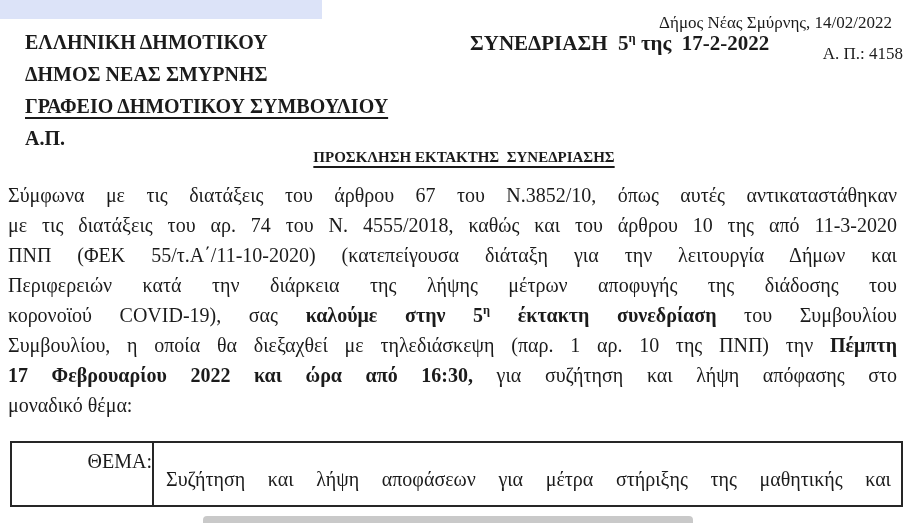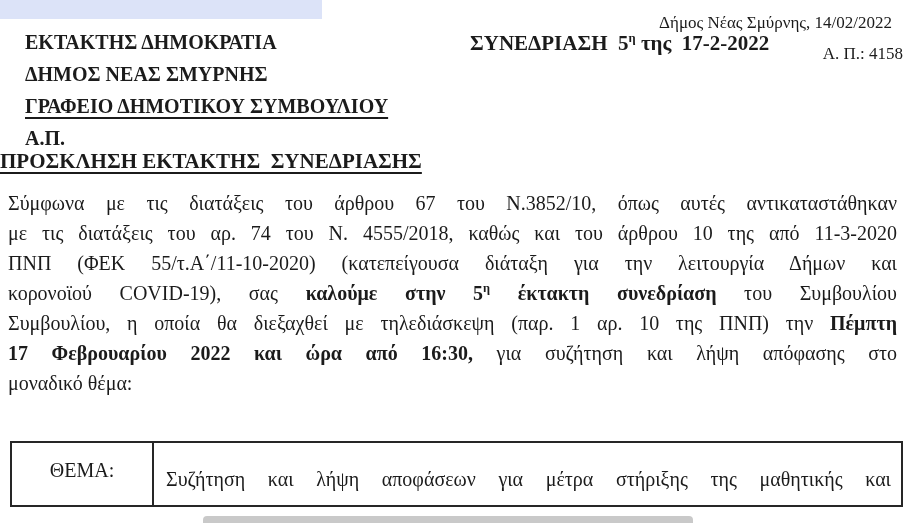--- a/index.html
+++ b/index.html
@@ -9,63 +9,64 @@
     overflow:hidden;
   }
   .top-highlight{position:absolute;left:0;top:0;width:322px;height:19px;}
   .letterhead{position:absolute;left:25px;top:26px;font-size:20px;font-weight:bold;line-height:32px;white-space:nowrap;}
   .letterhead .office{text-decoration:underline;text-decoration-thickness:2px;text-underline-offset:4px;}
   .scan-date{position:absolute;top:13px;right:16px;font-size:17px;white-space:pre;}
   .session-line{position:absolute;left:470px;top:31px;font-size:21px;font-weight:bold;white-space:pre;text-align:center;}
   .session-line sup{font-size:60%;line-height:0;}
   .protocol-no{position:absolute;top:44px;right:5px;font-size:17px;white-space:pre;}
   .doc-title{
-    position:absolute;left:0;top:149px;width:880px;text-align:left;
-    font-size:21px;font-weight:bold;white-space:pre-wrap;
+    position:absolute;left:24px;top:149px;width:880px;text-align:center;
+    font-size:15px;font-weight:bold;white-space:pre-wrap;
     text-decoration:underline;text-decoration-thickness:2px;text-underline-offset:4px;
   }
-  .body-text{position:absolute;left:8px;top:188px;width:889px;font-size:20px;}
+  .body-text{position:absolute;left:8px;top:180px;width:889px;font-size:20px;}
   .body-text .tline{height:30px;line-height:30px;}
   .tline.just{text-align:justify;text-align-last:justify;}
   .tline sup{font-size:62%;line-height:0;vertical-align:super;}
   .topic-table{
     position:absolute;left:10px;top:441px;width:889px;height:62px;
     border:2px solid #262626;display:flex;
   }
-  .topic-label-cell{width:140px;border-right:2px solid #262626;text-align:center;padding-top:16px;font-size:20px;}
+  .topic-label-cell{width:140px;border-right:2px solid #262626;text-align:right;padding-top:7px;font-size:20px;}
   .topic-text-cell{flex:1;padding:23px 10px 0 12px;font-size:20px;}
   .topic-text-cell .tline{line-height:27px;}
   .bottom-bar{position:absolute;left:203px;top:516px;width:490px;height:7px;border-radius:4px 4px 0 0;}
 </style>
 </head>
 <body>
 
 <div class="page">
 
   <div class="top-highlight" style="background: rgb(220, 227, 248);"></div>
 
   <div class="scan-date">Δήμος Νέας Σμύρνης, 14/02/2022</div>
 
   <div class="session-line"><span>ΣΥΝΕΔΡΙΑΣΗ  5</span><sup>η</sup><span> της  17-2-2022</span></div>
 
   <div class="protocol-no">Α. Π.: 4158</div>
 
   <div class="letterhead">
-    <div>ΕΚΤΑΚΤΗΣ ΔΗΜΟΚΡΑΤΙΑ</div>
+    <div>ΕΛΛΗΝΙΚΗ ΔΗΜΟΤΙΚΟΥ</div>
     <div>ΔΗΜΟΣ ΝΕΑΣ ΣΜΥΡΝΗΣ</div>
     <div class="office">ΓΡΑΦΕΙΟ ΔΗΜΟΤΙΚΟΥ ΣΥΜΒΟΥΛΙΟΥ</div>
     <div>Α.Π.</div>
   </div>
 
   <div class="doc-title">ΠΡΟΣΚΛΗΣΗ ΕΚΤΑΚΤΗΣ  ΣΥΝΕΔΡΙΑΣΗΣ</div>
 
   <div class="body-text">
       <div class="tline just"><span>Σύμφωνα με τις διατάξεις του άρθρου 67 του Ν.3852/10, όπως αυτές αντικαταστάθηκαν</span></div>
       <div class="tline just"><span>με τις διατάξεις του αρ. 74 του Ν. 4555/2018, καθώς και του άρθρου 10 της από 11-3-2020</span></div>
       <div class="tline just"><span>ΠΝΠ (ΦΕΚ 55/τ.Α΄/11-10-2020) (κατεπείγουσα διάταξη για την λειτουργία Δήμων και</span></div>
+      <div class="tline just"><span>Περιφερειών κατά την διάρκεια της λήψης μέτρων αποφυγής της διάδοσης του</span></div>
       <div class="tline just"><span>κορονοϊού COVID-19), σας </span><span style="font-weight: bold;">καλούμε στην 5</span><sup style="font-weight: bold;">η</sup><span style="font-weight: bold;"> έκτακτη συνεδρίαση</span><span> του Συμβουλίου</span></div>
       <div class="tline just"><span>Συμβουλίου, η οποία θα διεξαχθεί με τηλεδιάσκεψη (παρ. 1 αρ. 10 της ΠΝΠ) την </span><span style="font-weight: bold;">Πέμπτη</span></div>
       <div class="tline just"><span style="font-weight: bold;">17 Φεβρουαρίου 2022 και ώρα από 16:30,</span><span> για συζήτηση και λήψη απόφασης στο</span></div>
       <div class="tline"><span>μοναδικό θέμα:</span></div>
     </div>
 
   <div class="topic-table">
     <div class="topic-label-cell">ΘΕΜΑ:</div>
     <div class="topic-text-cell">
         <div class="tline just"><span>Συζήτηση και λήψη αποφάσεων για μέτρα στήριξης της μαθητικής και</span></div>

